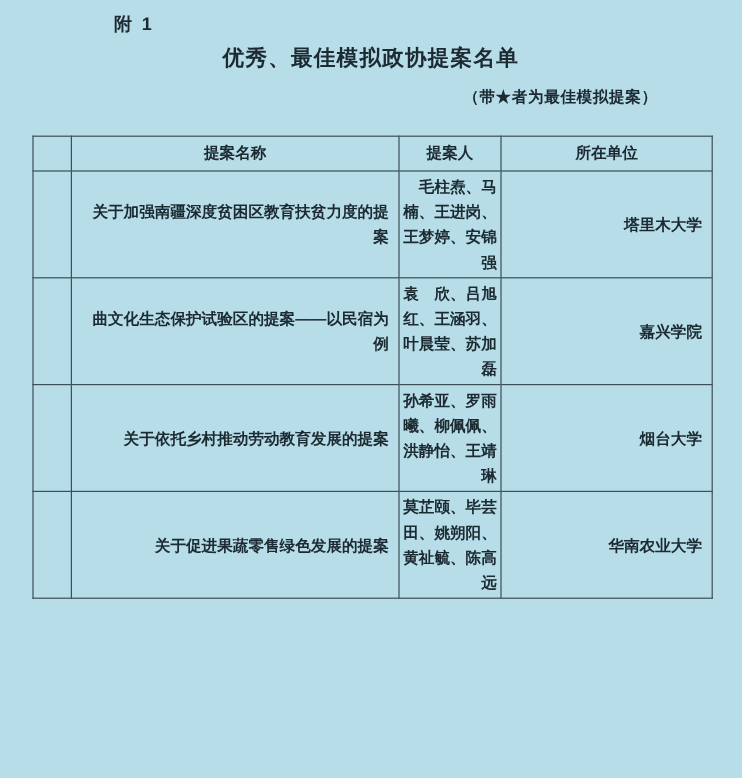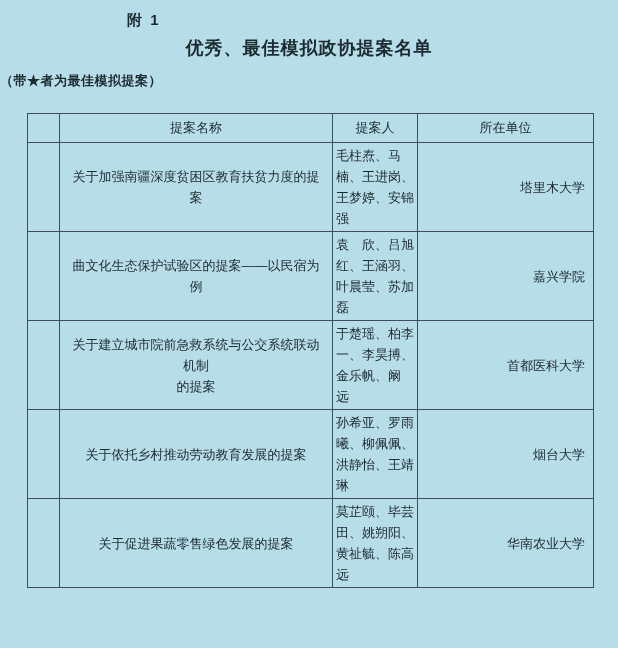--- a/index.html
+++ b/index.html
@@ -15,62 +15,62 @@
     font-family:"Liberation Sans", sans-serif;
     font-weight:bold;
     overflow:hidden;
     position:relative;
   }
   .attachment{
     position:absolute;
     left:95px; top:11px;
     font-size:15px;
     letter-spacing:2px;
-    margin-left:32px;
   }
   .title{
     position:absolute;
     left:0; top:36px; width:618px;
     text-align:center;
     font-size:18px;
     letter-spacing:1px;
   }
   .subtitle{
     position:absolute;
     left:0; top:72px; width:548px;
-    text-align:left;
+    text-align:right;
     font-size:13px;
     letter-spacing:0.5px;
+    padding-left:34px;
   }
   table.proposals{
     position:absolute;
     left:27px; top:113px;
     width:566px;
     border-collapse:collapse;
     table-layout:fixed;
   }
   .proposals th, .proposals td{
     border:1px solid var(--line);
     font-size:13px;
-    font-weight:normal;
+    font-weight:bold;
     color:var(--ink);
     vertical-align:middle;
     overflow:hidden;
   }
   .proposals thead tr{height:29px;}
   .proposals th{text-align:center; padding:0 2px;}
   td.c-mark{padding:0;}
   td.c-prop{
-    text-align:center;
+    text-align:right;
     padding:0 8px;
     line-height:21px;
     white-space:pre-line;
   }
   td.c-people{
-    text-align:left;
+    text-align:right;
     padding:2px 3px;
     line-height:21px;
     white-space:pre-line;
   }
   td.c-unit{
     text-align:right;
     padding:0 8px;
     line-height:19px;
   }
   tr.r1{height:83px;}
@@ -116,30 +116,20 @@
       </tr>
       <tr class="r2">
         <td class="c-mark"></td>
         <td class="c-prop">曲文化生态保护试验区的提案——以民宿为例</td>
         <td class="c-people">袁　欣、吕旭
 红、王涵羽、
 叶晨莹、苏加
 磊</td>
         <td class="c-unit">嘉兴学院</td>
       </tr>
-      <tr class="r4">
-        <td class="c-mark"></td>
-        <td class="c-prop">关于建立城市院前急救系统与公交系统联动机制
-的提案</td>
-        <td class="c-people">于楚瑶、柏李
-一、李昊搏、
-金乐帆、阚
-远</td>
-        <td class="c-unit">首都医科大学</td>
-      </tr>
       <tr class="r5">
         <td class="c-mark"></td>
         <td class="c-prop">关于依托乡村推动劳动教育发展的提案</td>
         <td class="c-people">孙希亚、罗雨
 曦、柳佩佩、
 洪静怡、王靖
 琳</td>
         <td class="c-unit">烟台大学</td>
       </tr>
       <tr class="r6">

